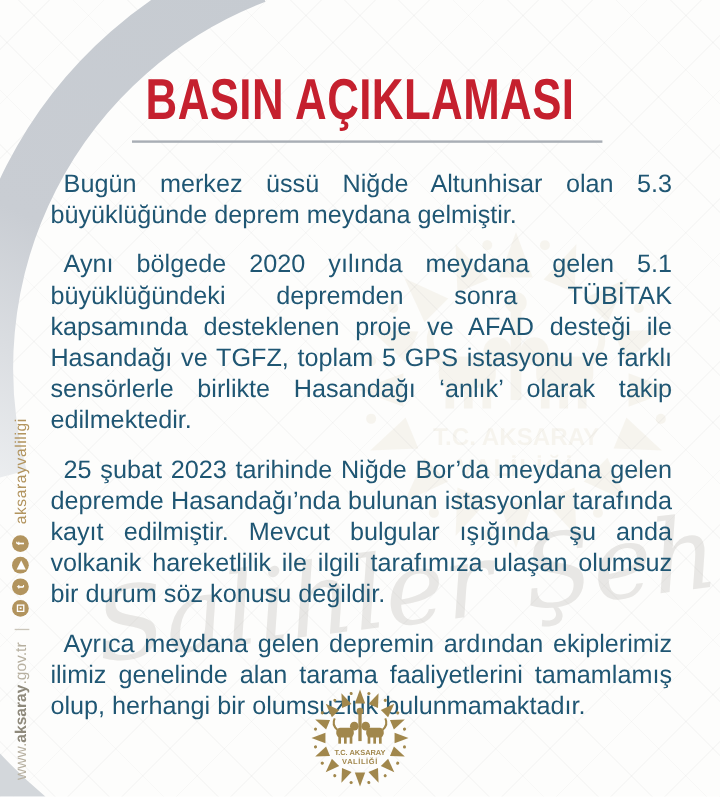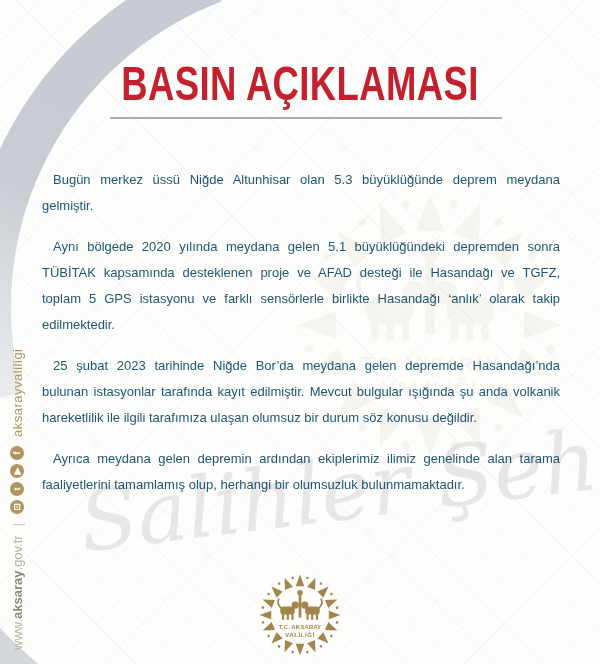--- a/index.html
+++ b/index.html
@@ -22,23 +22,22 @@
     letter-spacing:0.5px;
     white-space:nowrap;
   }
   .title-rule{
     position:absolute;top:117px;left:110px;width:392px;height:2px;
     background:#a9aeb5;
   }
   .content{
     position:absolute;top:141px;left:42px;width:518px;
     color:#1F5673;
-    font-size:13px;line-height:26px;
+    font-size:21px;line-height:26px;
     text-align:justify;
-    margin-top:26px;
   }
   .content p{margin:0 0 15px 0;text-indent:11px;}
   .watermark-script{
     position:absolute;left:78px;top:438px;
     font-family:"DejaVu Serif", serif;font-style:italic;
     font-size:84px;color:rgba(186,182,175,0.30);
     transform:rotate(-7deg);white-space:nowrap;
     pointer-events:none;
   }
   .watermark-emblem{

